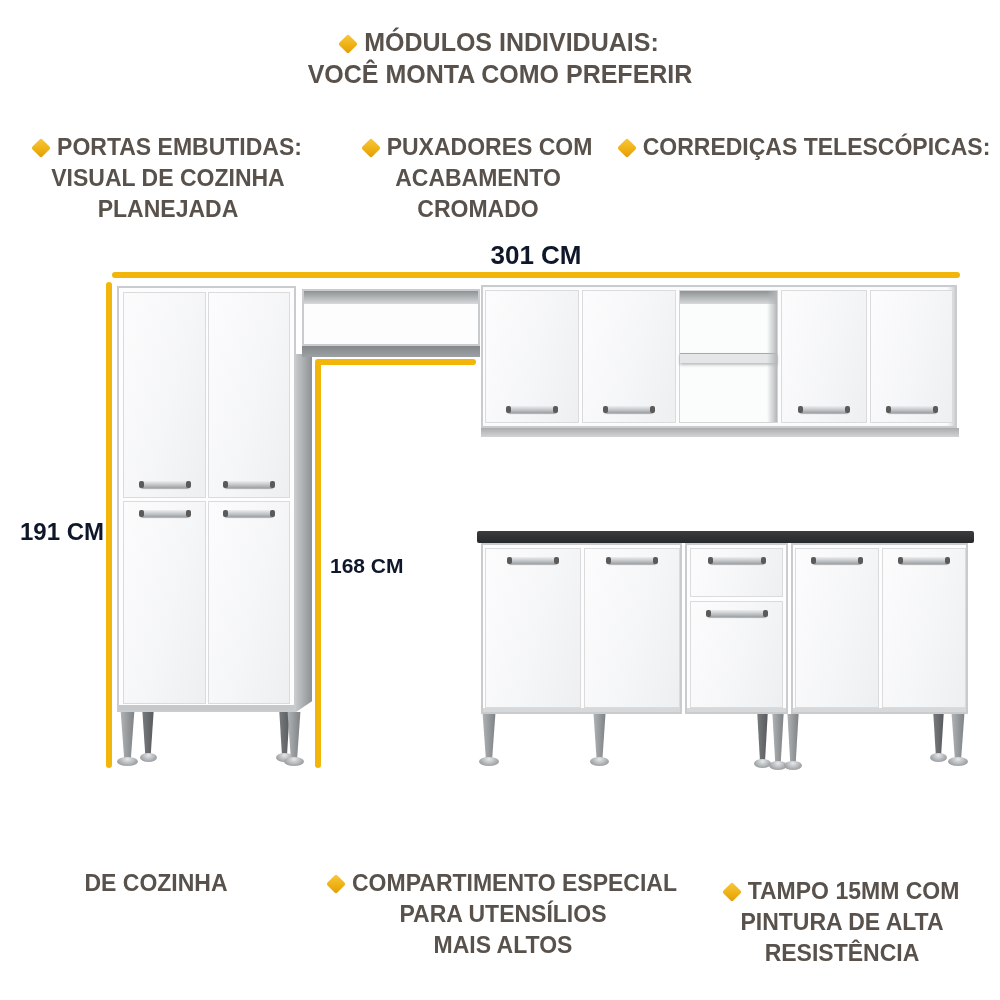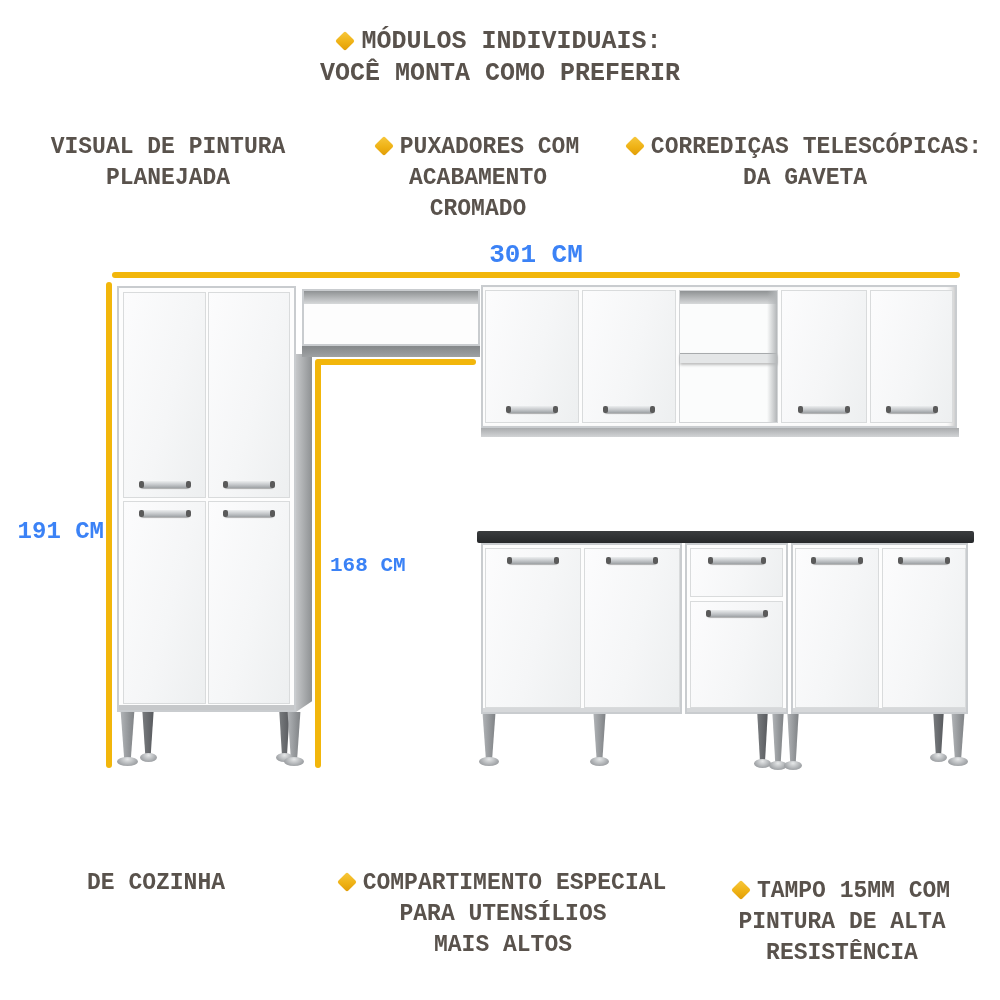--- a/index.html
+++ b/index.html
@@ -1,28 +1,28 @@
 <!DOCTYPE html>
 <html><head>
 <meta charset="utf-8">
 <style>
   html,body{margin:0;padding:0;background:#ffffff;}
   .stage{position:relative;width:1000px;height:1000px;background:#fff;overflow:hidden;
-         font-family:Liberation Mono, monospace;color:#59524C;}
+         font-family:Liberation Sans, sans-serif;color:#59524C;}
   
   .feature{position:absolute;text-align:center;font-weight:bold;font-size:23px;line-height:31px;color:#59524C;}
   .feature .fline{white-space:nowrap;}
   .title{position:absolute;left:0;right:0;top:26px;text-align:center;font-weight:bold;
          font-size:25px;line-height:32px;color:#59524C;}
   .diamond{display:inline-block;width:14px;height:14px;margin:0 9px 1px 0;vertical-align:middle;
            transform:rotate(45deg);border-radius:2px;
            background:linear-gradient(135deg,#f7c83e 0%,#efb215 55%,#e09c07 100%);}
   
   .dim-line{position:absolute;background:#F2B60B;border-radius:3px;}
-  .dim-label{position:absolute;font-weight:bold;color:#3b82f6;white-space:nowrap;}
+  .dim-label{position:absolute;font-weight:bold;color:#0f172a;white-space:nowrap;}
   
   .cab{position:absolute;background:#fdfdfd;border:2px solid #c9cccf;box-sizing:border-box;}
   .door{position:absolute;background:linear-gradient(105deg,#fcfcfd 0%,#f5f6f7 55%,#edeff0 100%);
         border:1px solid #d9dbdc;box-sizing:border-box;}
   .handle{position:absolute;left:50%;transform:translateX(-50%);width:50px;height:7px;border-radius:3px;
           background:linear-gradient(180deg,#eceeef 0%,#c3c6c9 55%,#9da1a4 100%);
           box-shadow:0 1px 1px rgba(0,0,0,.3);}
   .handle::before,.handle::after{content:"";position:absolute;top:0;width:5px;height:7px;background:#5a5a5a;border-radius:2px;}
   .handle::before{left:-1px;} .handle::after{right:-1px;}
   .h-bottom{bottom:9px;} .h-top{top:8px;}
@@ -38,31 +38,31 @@
 <body>
 
 <div class="stage">
 
   <div class="title">
     <div class="fline"><span class="diamond"></span><span>MÓDULOS INDIVIDUAIS:</span></div>
     <div class="fline">VOCÊ MONTA COMO PREFERIR</div>
   </div>
 
   <div class="feature" style="left:18px;top:132px;width:300px;">
-    <div class="fline">VISUAL DE PINTURA</div>
+    <div class="fline"><span class="diamond"></span><span>PORTAS EMBUTIDAS:</span></div>
+    <div class="fline">VISUAL DE COZINHA</div>
     <div class="fline">PLANEJADA</div>
   </div>
   <div class="feature" style="left:342px;top:132px;width:272px;">
     <div class="fline"><span class="diamond"></span><span>PUXADORES COM</span></div>
     <div class="fline">ACABAMENTO</div>
     <div class="fline">CROMADO</div>
   </div>
   <div class="feature" style="left:616px;top:132px;width:378px;">
     <div class="fline"><span class="diamond"></span><span>CORREDIÇAS TELESCÓPICAS:</span></div>
-    <div class="fline">DA GAVETA</div>
   </div>
 
   <div class="dim-label" style="left:112px;width:848px;top:240px;text-align:center;font-size:26px;">301 CM</div>
   <div class="dim-line" style="left:112px;top:272px;width:848px;height:6px;"></div>
 
   <div class="dim-label" style="left:8px;width:96px;top:518px;text-align:right;font-size:24px;">191 CM</div>
   <div class="dim-line" style="left:106px;top:282px;width:6px;height:486px;"></div>
 
   <div class="dim-line" style="left:316px;top:359px;width:160px;height:6px;"></div>
 

